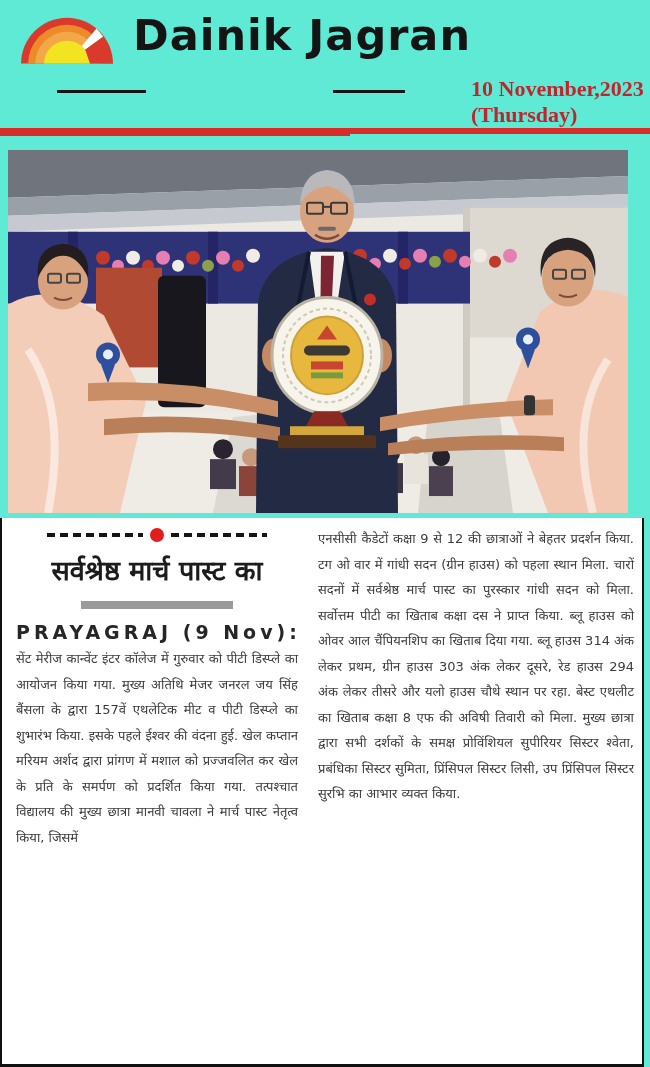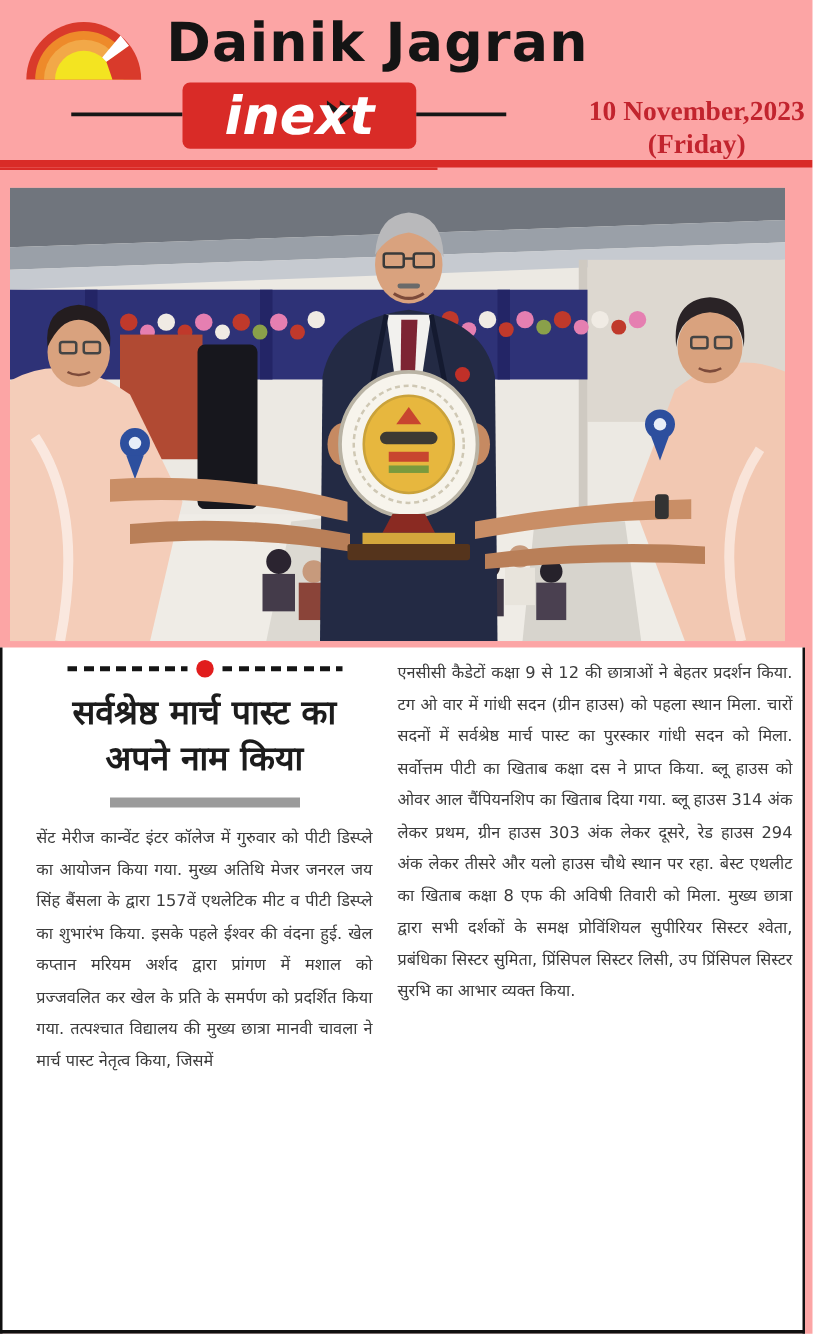--- a/index.html
+++ b/index.html
@@ -1,48 +1,48 @@
 <!DOCTYPE html>
 <html><head>
 <meta charset="utf-8">
 <style>
   html,body{margin:0;padding:0;background:#ffffff;}
   body{width:650px;height:1067px;overflow:hidden;position:relative;
        font-family:"DejaVu Sans",sans-serif;}
-  .page{position:absolute;inset:0;background:#fca5a5;overflow:hidden;}
+  .page{position:absolute;inset:0;background:#5eead4;overflow:hidden;}
 
   
   .sun-logo{position:absolute;left:14px;top:6px;width:106px;height:64px;}
   .brand{position:absolute;left:133px;top:10px;font-size:43px;font-weight:bold;
          letter-spacing:1px;color:#141414;white-space:nowrap;}
   .inext-box{position:absolute;left:146px;top:66px;width:187px;height:53px;
              background:#d92b27;border-radius:6px;display:flex;align-items:center;
              justify-content:center;}
   .inext-word{display:flex;align-items:center;font-style:italic;font-weight:bold;
               font-size:42px;color:#ffffff;line-height:1;}
   .x-holder{position:relative;display:inline-block;}
   .x-arrow{position:absolute;left:5px;top:-5px;color:#191919;font-style:normal;
            font-weight:bold;font-size:44px;letter-spacing:-6px;z-index:0;}
   .x-white{position:relative;z-index:1;}
   .rule-left{position:absolute;left:57px;top:90px;width:89px;height:3px;background:#161616;}
   .rule-right{position:absolute;left:333px;top:90px;width:72px;height:3px;background:#161616;}
   .date-block{position:absolute;left:471px;top:76px;color:#c2242e;
               font-family:"Liberation Serif",serif;font-weight:bold;
-              font-size:22px;line-height:26px;text-align:center;}
+              font-size:22px;line-height:26px;}
   .red-rule{position:absolute;left:0;top:128px;width:650px;height:6px;background:#d92b27;}
   .red-rule::after{content:"";position:absolute;left:0;top:6px;width:350px;height:2px;background:#d92b27;}
 
   
   .photo{position:absolute;left:8px;top:150px;width:620px;height:363px;overflow:hidden;}
 
   
   .article{position:absolute;left:0;top:518px;width:644px;height:549px;box-sizing:border-box;
            border-left:2px solid #101010;border-right:2px solid #101010;
            border-bottom:3px solid #101010;display:flex;overflow:hidden;background:#fff;}
-  .col-left{width:306px;box-sizing:border-box;padding:6px 10px 0 27px;}
+  .col-left{width:306px;box-sizing:border-box;padding:6px 10px 0 14px;}
   .col-right{flex:1;box-sizing:border-box;padding:8px 8px 0 10px;}
 
   .sep{display:flex;align-items:center;justify-content:center;gap:7px;margin:4px 0 10px;}
   .sep .dashes{width:96px;height:4px;
        background:repeating-linear-gradient(90deg,#151515 0 8px,transparent 8px 13px);}
   .sep .dot{width:14px;height:14px;border-radius:50%;background:#e11d1d;flex:none;}
 
   .headline{text-align:center;font-weight:bold;font-size:27px;line-height:37px;color:#1c1c1c;}
   .gray-bar{width:152px;height:8px;background:#9b9b9b;margin:12px auto 12px;}
   .email{color:#e2201f;font-weight:bold;font-size:19px;letter-spacing:.3px;margin:0 0 5px;}
@@ -64,35 +64,25 @@
       <path d="M34 62 A26 26 0 0 1 86 62 Z" fill="#f3e421"></path>
 
       <polygon points="86,62 112,62 108.5,46 101,31.4 80.5,46" fill="#d93a2b"></polygon>
 
       <polygon points="80.5,46 101,31.4 93.4,22.2 76.7,42.1" fill="#ffffff"></polygon>
     </svg>
   </div>
   <div class="brand">Dainik Jagran</div>
 
   <div class="rule-left"></div>
-  <div class="inext-box">
-    <div class="inext-word">
-      <span>ine</span>
-      <span class="x-holder">
-        <span class="x-arrow">»</span>
-        <span class="x-white">x</span>
-      </span>
-      <span>t</span>
-    </div>
-  </div>
   <div class="rule-right"></div>
 
   <div class="date-block">
     <div>10 November,2023</div>
-    <div>(Friday)</div>
+    <div>(Thursday)</div>
   </div>
 
   <div class="red-rule"></div>
 
   <div class="photo">
     <svg viewBox="0 0 620 364" width="620" height="363" preserveAspectRatio="none">
       <rect width="620" height="364" fill="#ece9e3"></rect>
 
       <polygon points="0,0 620,0 620,26 0,48" fill="#70757d"></polygon>
       <polygon points="0,48 620,26 620,44 0,66" fill="#9aa0a8"></polygon>
@@ -221,25 +211,25 @@
 
     <div class="col-left">
       <div class="sep">
         <span class="dashes"></span>
         <span class="dot"></span>
         <span class="dashes"></span>
       </div>
 
       <div class="headline">
         <div>सर्वश्रेष्ठ मार्च पास्ट का</div>
-        <div>अपने नाम किया</div>
       </div>
 
       <div class="gray-bar"></div>
 
+      <div class="dateline">PRAYAGRAJ (9 Nov):</div>
       <div class="body-text">सेंट मेरीज कान्वेंट इंटर कॉलेज में गुरुवार को पीटी डिस्प्ले का आयोजन किया गया. मुख्य अतिथि मेजर जनरल जय सिंह बैंसला के द्वारा 157वें एथलेटिक मीट व पीटी डिस्प्ले का शुभारंभ किया. इसके पहले ईश्वर की वंदना हुई. खेल कप्तान मरियम अर्शद द्वारा प्रांगण में मशाल को प्रज्जवलित कर खेल के प्रति के समर्पण को प्रदर्शित किया गया. तत्पश्चात विद्यालय की मुख्य छात्रा मानवी चावला ने मार्च पास्ट नेतृत्व किया, जिसमें</div>
     </div>
 
     <div class="col-right">
       <div class="body-text">एनसीसी कैडेटों कक्षा 9 से 12 की छात्राओं ने बेहतर प्रदर्शन किया. टग ओ वार में गांधी सदन (ग्रीन हाउस) को पहला स्थान मिला. चारों सदनों में सर्वश्रेष्ठ मार्च पास्ट का पुरस्कार गांधी सदन को मिला. सर्वोत्तम पीटी का खिताब कक्षा दस ने प्राप्त किया. ब्लू हाउस को ओवर आल चैंपियनशिप का खिताब दिया गया. ब्लू हाउस 314 अंक लेकर प्रथम, ग्रीन हाउस 303 अंक लेकर दूसरे, रेड हाउस 294 अंक लेकर तीसरे और यलो हाउस चौथे स्थान पर रहा. बेस्ट एथलीट का खिताब कक्षा 8 एफ की अविषी तिवारी को मिला. मुख्य छात्रा द्वारा सभी दर्शकों के समक्ष प्रोविंशियल सुपीरियर सिस्टर श्वेता, प्रबंधिका सिस्टर सुमिता, प्रिंसिपल सिस्टर लिसी, उप प्रिंसिपल सिस्टर सुरभि का आभार व्यक्त किया.</div>
     </div>
 
   </div>
 </div>
 

